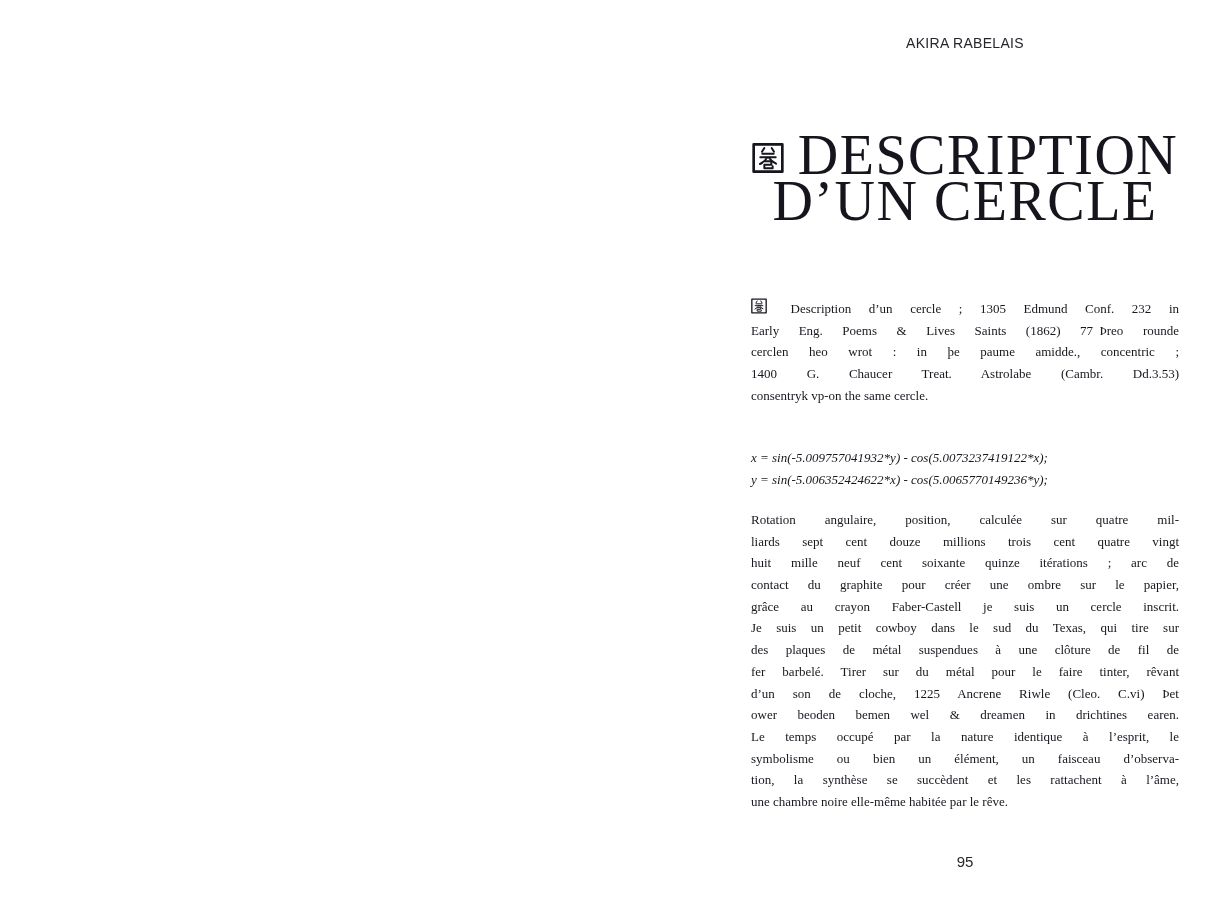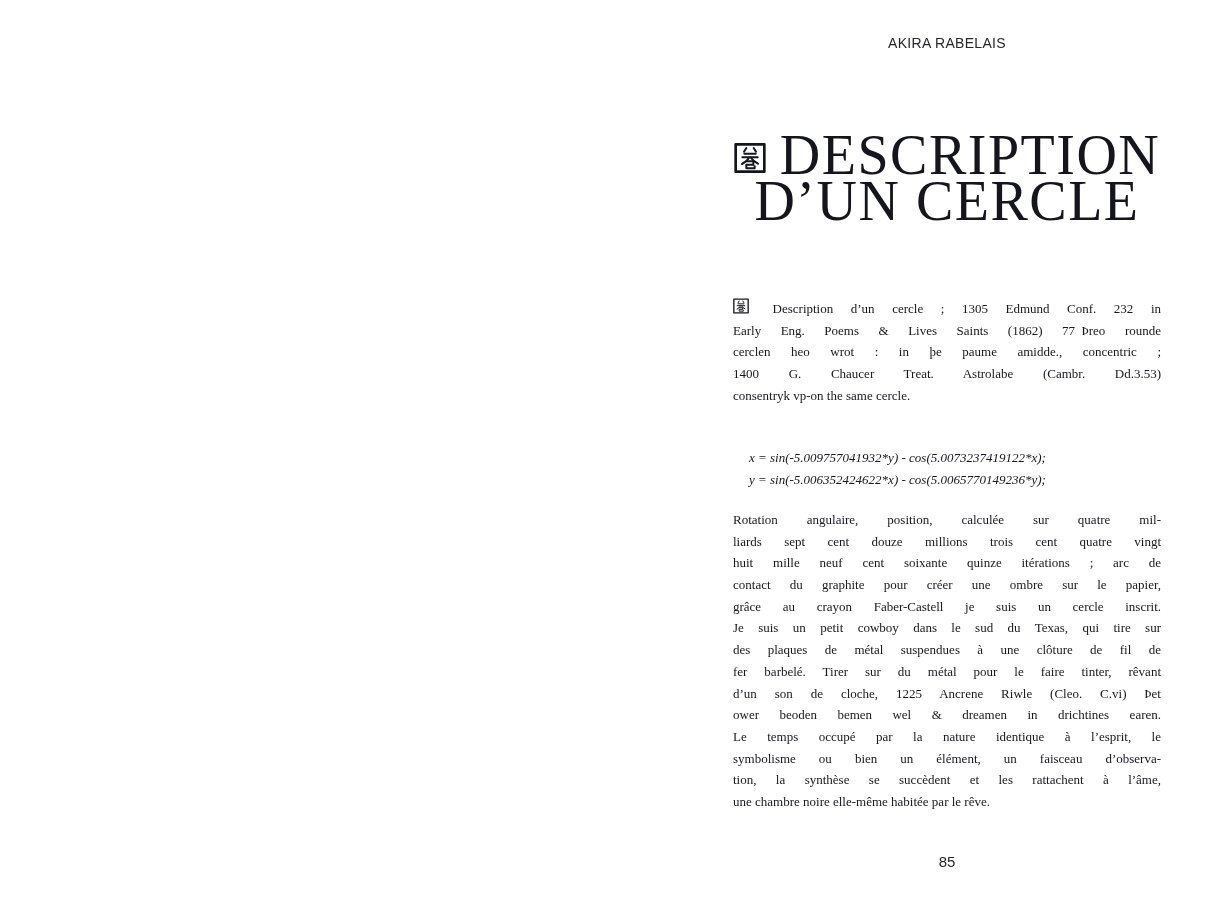--- a/index.html
+++ b/index.html
@@ -2,42 +2,42 @@
 <html><head>
 <meta charset="utf-8">
 <style>
   html, body { margin: 0; padding: 0; }
   body {
     width: 1232px; height: 912px; position: relative;
     background: #ffffff; overflow: hidden;
     font-family: "Liberation Serif", "DejaVu Serif", serif;
     color: #17171f;
   }
-  .block { position: absolute; left: 733px; width: 428px; }
+  .block { position: absolute; left: 751px; width: 428px; }
 
   .running-head {
     top: 35px; text-align: center;
     font-family: "Liberation Sans", "DejaVu Sans", sans-serif;
     font-size: 14px; letter-spacing: 0.3px; color: #26262c;
   }
 
   .chapter-title {
     top: 132px; text-align: center;
     font-size: 56px; line-height: 46px; letter-spacing: 1.5px;
     color: #15151e;
   }
   .chapter-title .title-line { white-space: nowrap; }
 
   .para { font-size: 13px; line-height: 21.7px; }
   .tline { text-align: justify; text-align-last: justify; height: 21.7px; }
   .tline.last { text-align-last: left; }
   .noju .tline { text-align: left; text-align-last: left; }
 
   .citation { top: 298px; }
-  .formulas { top: 447px; font-style: italic; margin-left: 16px; }
+  .formulas { top: 447px; font-style: italic; }
   .body-par { top: 509px; }
 
   .page-number {
     top: 853px; text-align: center;
     font-family: "Liberation Sans", "DejaVu Sans", sans-serif;
     font-size: 15px; color: #26262c;
   }
 
   .ken-wrap { display: inline-block; }
   .ken { display: inline-block; vertical-align: baseline; margin-bottom: -1px; }
@@ -103,13 +103,13 @@
     <div class="tline"><span>des plaques de métal suspendues à une clôture de fil de</span></div>
     <div class="tline"><span>fer barbelé. Tirer sur du métal pour le faire tinter, rêvant</span></div>
     <div class="tline"><span>d’un son de cloche, 1225 Ancrene Riwle (Cleo. C.vi) Þet</span></div>
     <div class="tline"><span>ower beoden bemen wel &amp; dreamen in drichtines earen.</span></div>
     <div class="tline"><span>Le temps occupé par la nature identique à l’esprit, le</span></div>
     <div class="tline"><span>symbolisme ou bien un élément, un faisceau d’observa-</span></div>
     <div class="tline"><span>tion, la synthèse se succèdent et les rattachent à l’âme,</span></div>
     <div class="tline last"><span>une chambre noire elle-même habitée par le rêve.</span></div>
   </div>
 
-<div class="block page-number">85</div>
+<div class="block page-number">95</div>
 
 </body></html>

